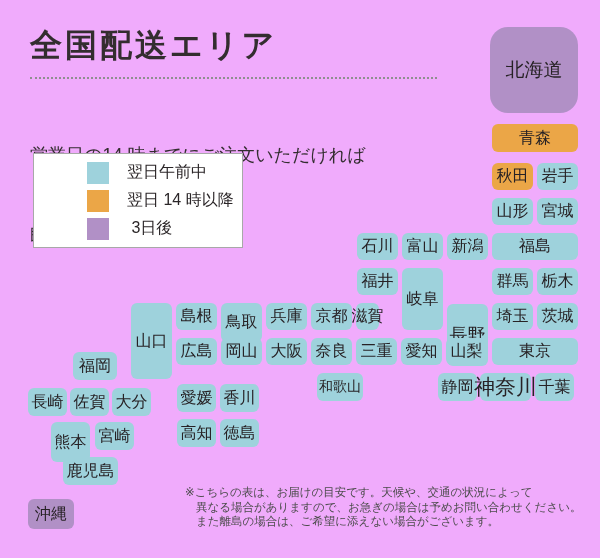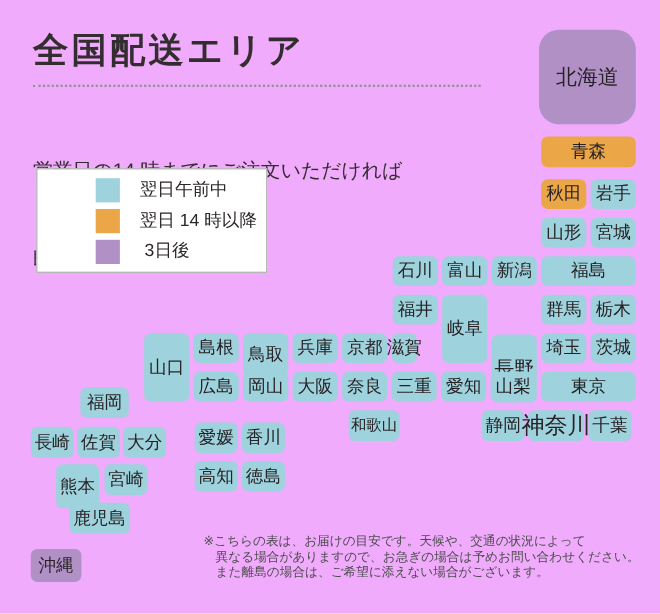--- a/index.html
+++ b/index.html
@@ -107,21 +107,21 @@
       <div class="pref c-blue" style="left: 357px; top: 268px; width: 41px; height: 27px; font-size: 16px;">福井</div>
 
       <div class="pref c-blue" style="left: 402px; top: 268px; width: 41px; height: 62px; font-size: 16px;">岐阜</div>
 
       <div class="pref c-blue" style="left: 447px; top: 268px; width: 41px; height: 62px; font-size: 18px; margin-top: 36px;">長野</div>
 
       <div class="pref c-blue" style="left: 492px; top: 268px; width: 41px; height: 27px; font-size: 16px;">群馬</div>
 
       <div class="pref c-blue" style="left: 537px; top: 268px; width: 41px; height: 27px; font-size: 16px;">栃木</div>
 
-      <div class="pref c-blue" style="left: 131px; top: 303px; width: 41px; height: 62px; font-size: 16px;">山口</div>
+      <div class="pref c-blue" style="left: 131px; top: 303px; width: 41px; height: 76px; font-size: 16px;">山口</div>
 
       <div class="pref c-blue" style="left: 176px; top: 303px; width: 41px; height: 27px; font-size: 16px;">島根</div>
 
       <div class="pref c-blue" style="left: 221px; top: 303px; width: 41px; height: 39px; font-size: 16px; text-align: center;">鳥取</div>
 
       <div class="pref c-blue" style="left: 266px; top: 303px; width: 41px; height: 27px; font-size: 16px;">兵庫</div>
 
       <div class="pref c-blue" style="left: 311px; top: 303px; width: 41px; height: 27px; font-size: 16px;">京都</div>
 
       <div class="pref c-blue" style="left: 356px; top: 303px; width: 23px; height: 27px; font-size: 16px;">滋賀</div>

